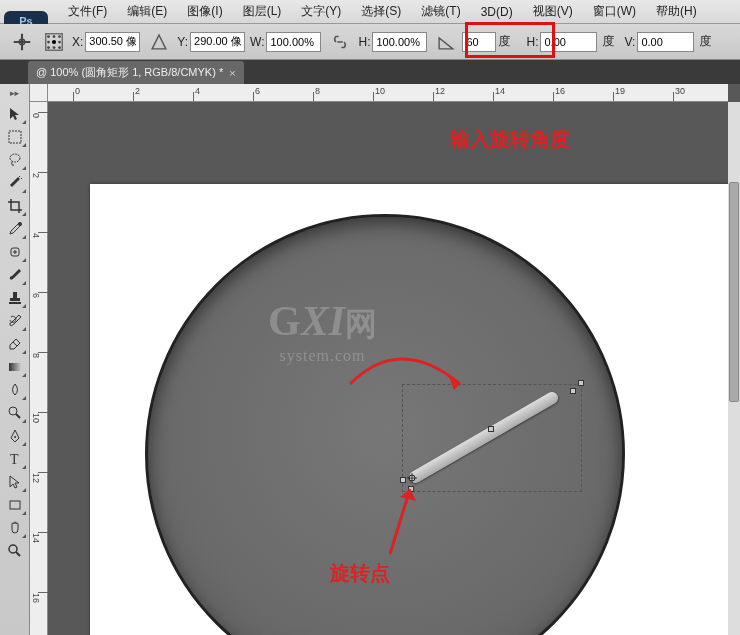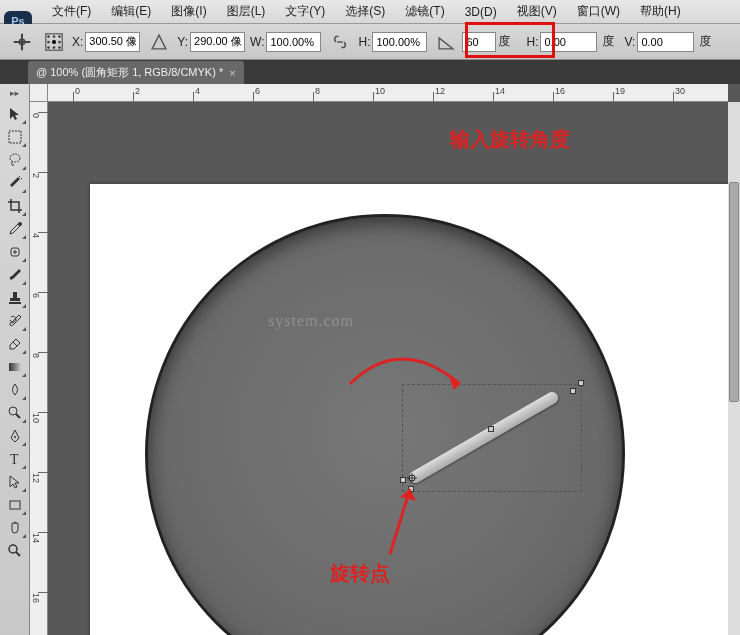--- a/index.html
+++ b/index.html
@@ -1,20 +1,20 @@
 <!DOCTYPE html>
 <html><head>
 <meta charset="utf-8">
 <style>
 * { margin: 0; padding: 0; box-sizing: border-box; }
 body { font-family: "Microsoft YaHei", Tahoma, sans-serif; font-size: 12px; background: #555; width: 740px; height: 635px; overflow: hidden; position: relative; }
 
 
 .menubar { height: 24px; background: linear-gradient(#e8e8e8, #d8d8d8); border-bottom: 1px solid #999; display: flex; align-items: center; padding-left: 4px; }
-.ps-logo { width: 28px; height: 20px; background: #1a2f4a; color: #9fc5e8; display: flex; align-items: center; justify-content: center; font-weight: bold; font-size: 11px; border-radius: 6px; margin-right: 10px; margin-top: 19px; }
+.ps-logo { width: 44px; height: 20px; background: #1a2f4a; color: #9fc5e8; display: flex; align-items: center; justify-content: center; font-weight: bold; font-size: 11px; border-radius: 6px; margin-right: 10px; margin-top: 19px; }
 .menu-item { padding: 0 10px; font-size: 12px; color: #222; cursor: default; }
 
 
 .options-bar { height: 36px; background: linear-gradient(#d8d8d8, #c8c8c8); border-bottom: 1px solid #888; display: flex; align-items: center; padding-left: 6px; position: relative; }
 .opt-icon { width: 22px; height: 22px; margin: 0 5px; display: inline-flex; align-items: center; justify-content: center; color: #444; }
 .opt-group { display: flex; align-items: center; margin-right: 3px; }
 .opt-label { font-size: 12px; color: #222; margin: 0 2px; }
 .opt-input { height: 20px; border: 1px solid #888; background: #fff; font-size: 11px; padding: 0 3px; text-align: left; }
 .w50 { width: 55px; }
 .w40 { width: 57px; }
@@ -389,21 +389,21 @@
           <span class="num">16</span>
         </div>
     </div>
 
     <div class="paper" style="left:60px; top:100px; width:640px; height:480px;"></div>
 
     <div class="annot" style="left:420px; top:42px; font-size:20px;">输入旋转角度</div>
 
     <div class="clock" style="left:115px; top:130px; width:480px; height:480px;">
       <div class="watermark" style="left:120px; top:80px;">
-        <br>
+        <span class="big"><span>G</span><span style="font-style:italic">XI</span><span style="font-size:32px">网</span></span><br>
         <span class="small">system.com</span>
       </div>
     </div>
 
     <div class="hand-wrap" style="left:380px; top:390px; transform: rotate(-30deg);">
       <div class="hand"></div>
     </div>
 
     <div class="transform-box" style="left:372px; top:300px; width:180px; height:108px; transform: skew(0deg);">
     </div>

